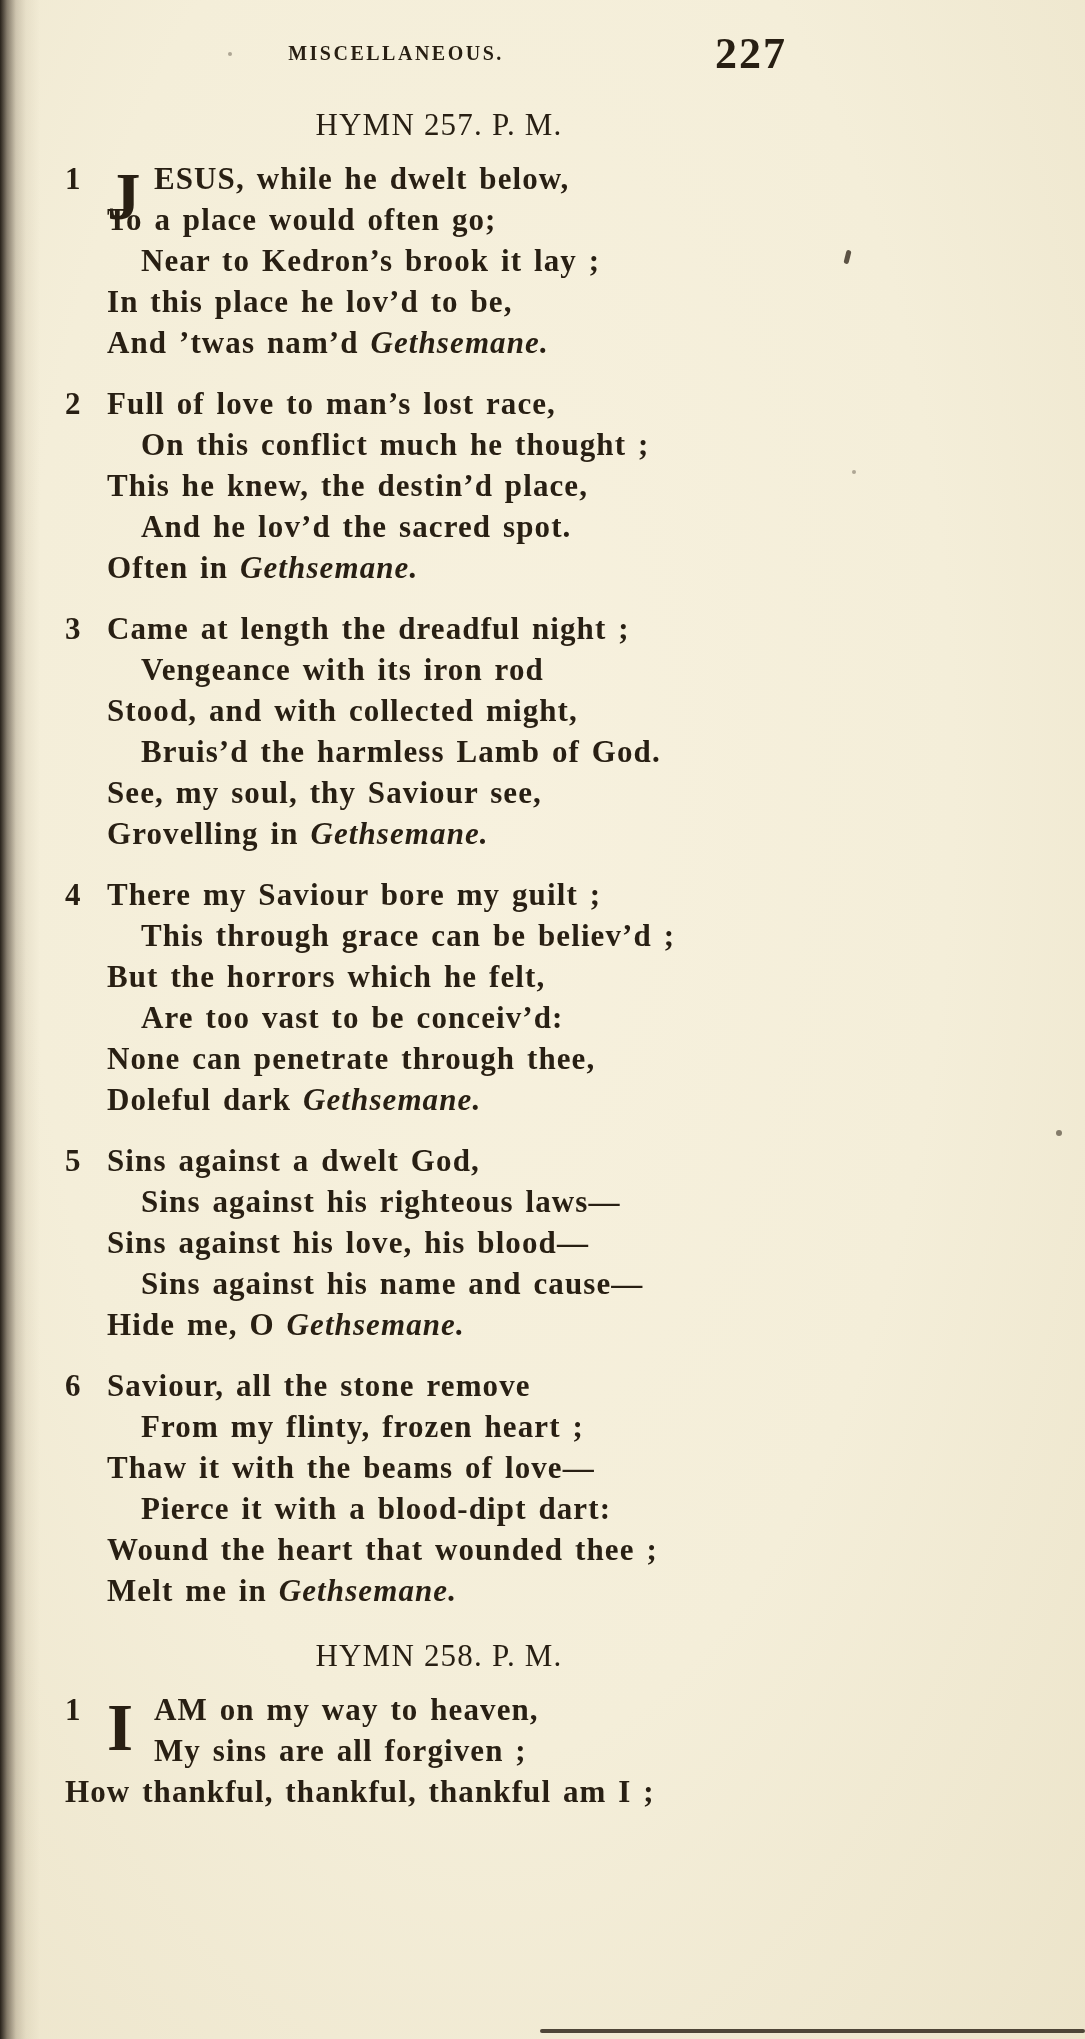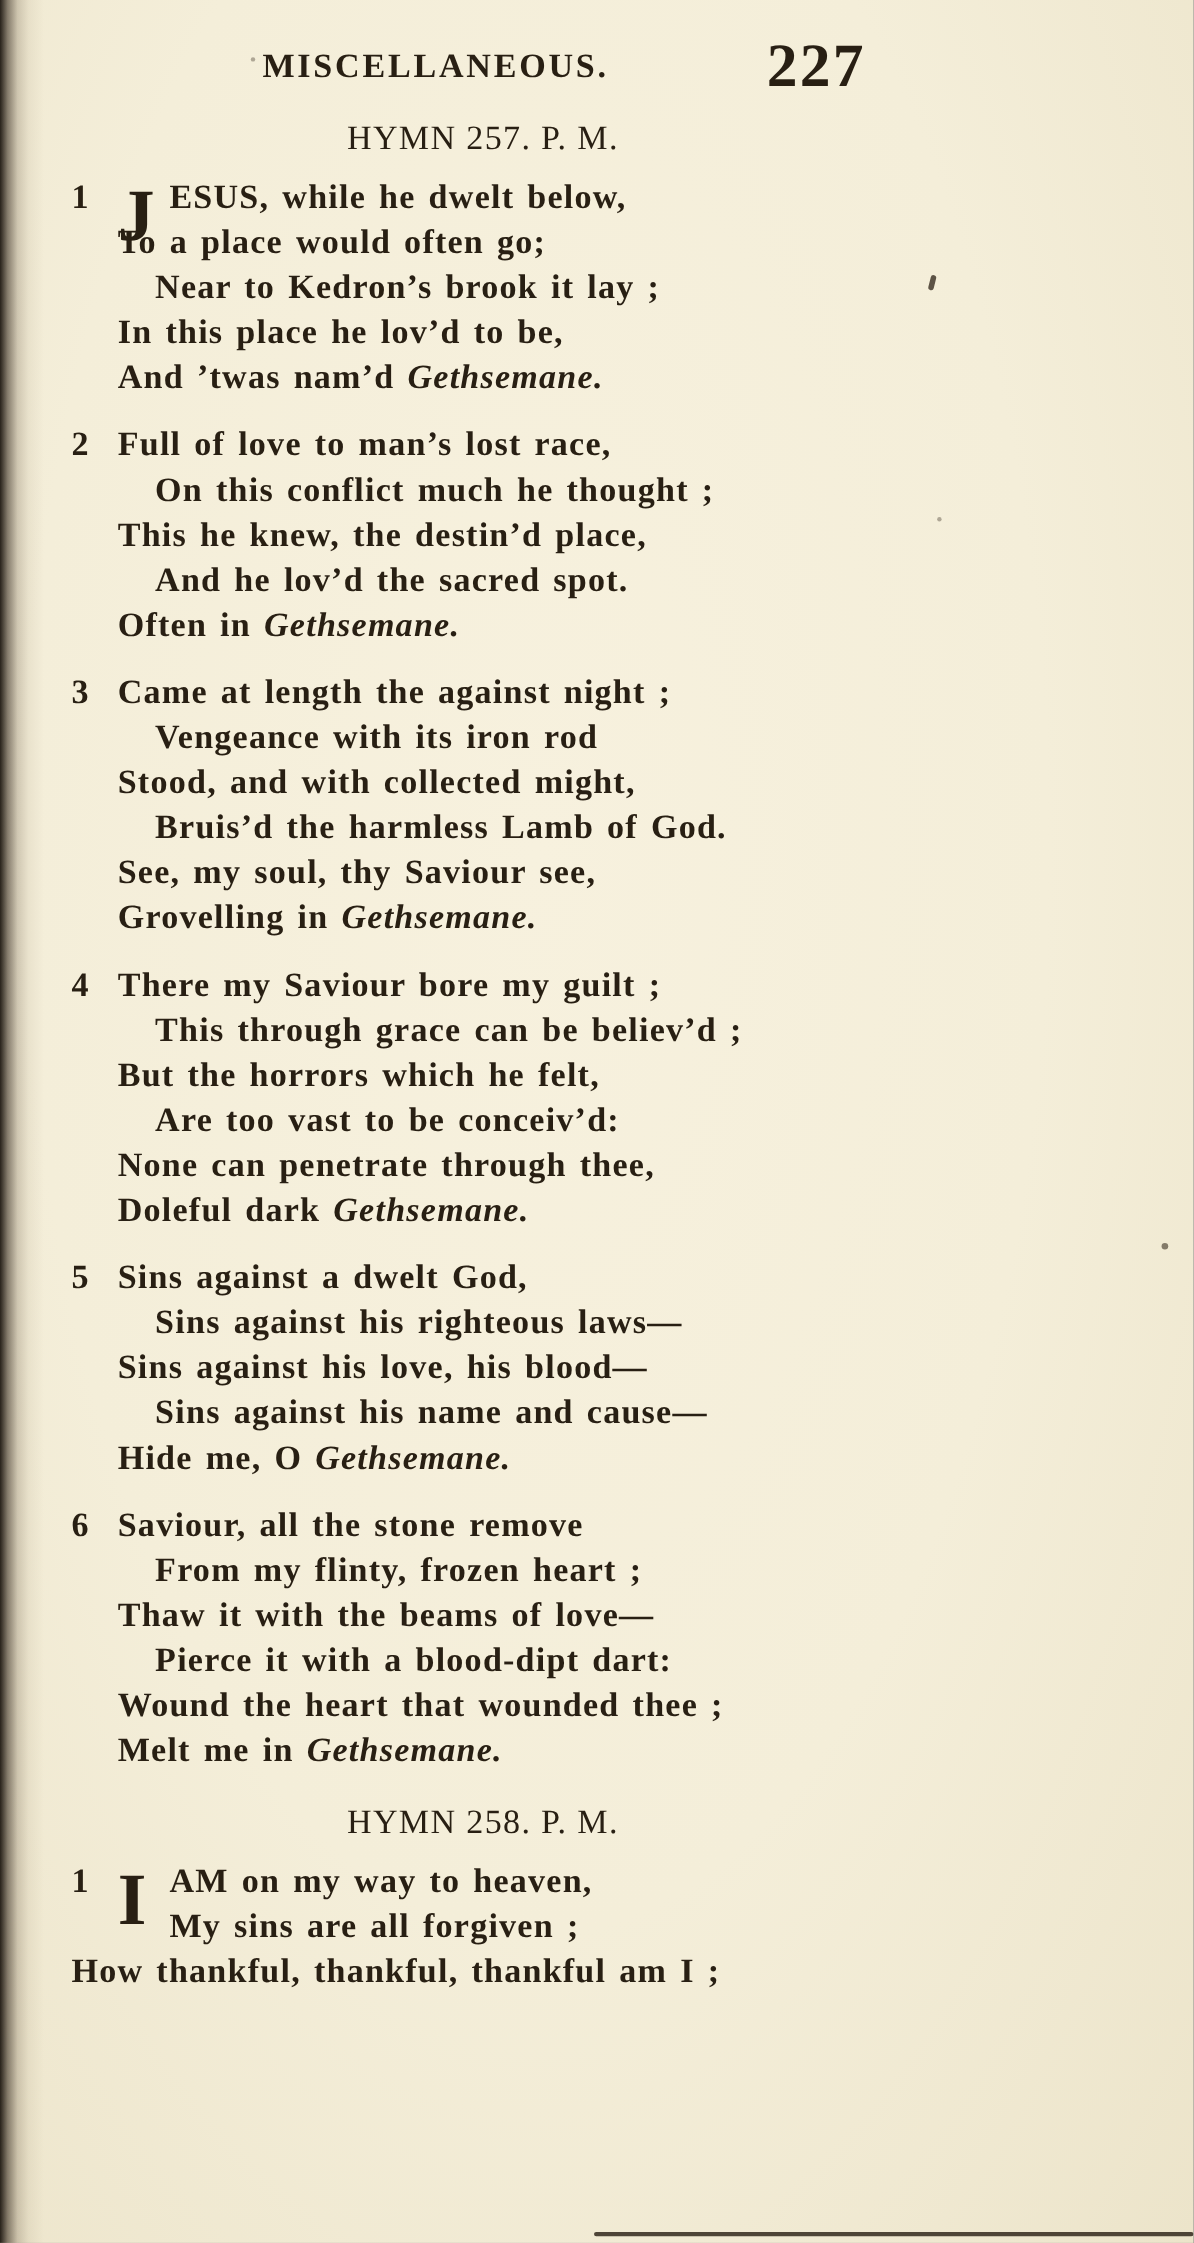--- a/index.html
+++ b/index.html
@@ -34,25 +34,25 @@
 
   .content {
     position: absolute;
     left: 65px; top: 30px; width: 748px;
   }
 
   .page-header { position: relative; height: 60px; }
   .running-title {
     position: absolute; left: -35px; right: 51px; top: 12px;
     text-align: center;
-    font-size: 31px; letter-spacing: 2.5px;
+    font-size: 20px; letter-spacing: 2.5px;
   }
   .page-number {
     position: absolute; right: 26px; top: -2px;
-    font-size: 56px; letter-spacing: 2px;
+    font-size: 44px; letter-spacing: 2px;
   }
 
   .hymn-heading {
     margin: 14px 0 12px 0;
     text-align: center;
     font-size: 31px;
     line-height: 42px;
     letter-spacing: 1.2px;
     font-weight: 400;
   }
@@ -129,21 +129,21 @@
           <div class="verse">
             <span class="verse-number">2</span>
             <div class="line"><span>Full of love to man’s lost race,</span></div>
             <div class="line indent"><span>On this conflict much he thought ;</span></div>
             <div class="line"><span>This he knew, the destin’d place,</span></div>
             <div class="line indent"><span>And he lov’d the sacred spot.</span></div>
             <div class="line"><span>Often in </span><span class="italic">Gethsemane.</span></div>
           </div>
           <div class="verse">
             <span class="verse-number">3</span>
-            <div class="line"><span>Came at length the against night ;</span></div>
+            <div class="line"><span>Came at length the dreadful night ;</span></div>
             <div class="line indent"><span>Vengeance with its iron rod</span></div>
             <div class="line"><span>Stood, and with collected might,</span></div>
             <div class="line indent"><span>Bruis’d the harmless Lamb of God.</span></div>
             <div class="line"><span>See, my soul, thy Saviour see,</span></div>
             <div class="line"><span>Grovelling in </span><span class="italic">Gethsemane.</span></div>
           </div>
           <div class="verse">
             <span class="verse-number">4</span>
             <div class="line"><span>There my Saviour bore my guilt ;</span></div>
             <div class="line indent"><span>This through grace can be believ’d ;</span></div>

